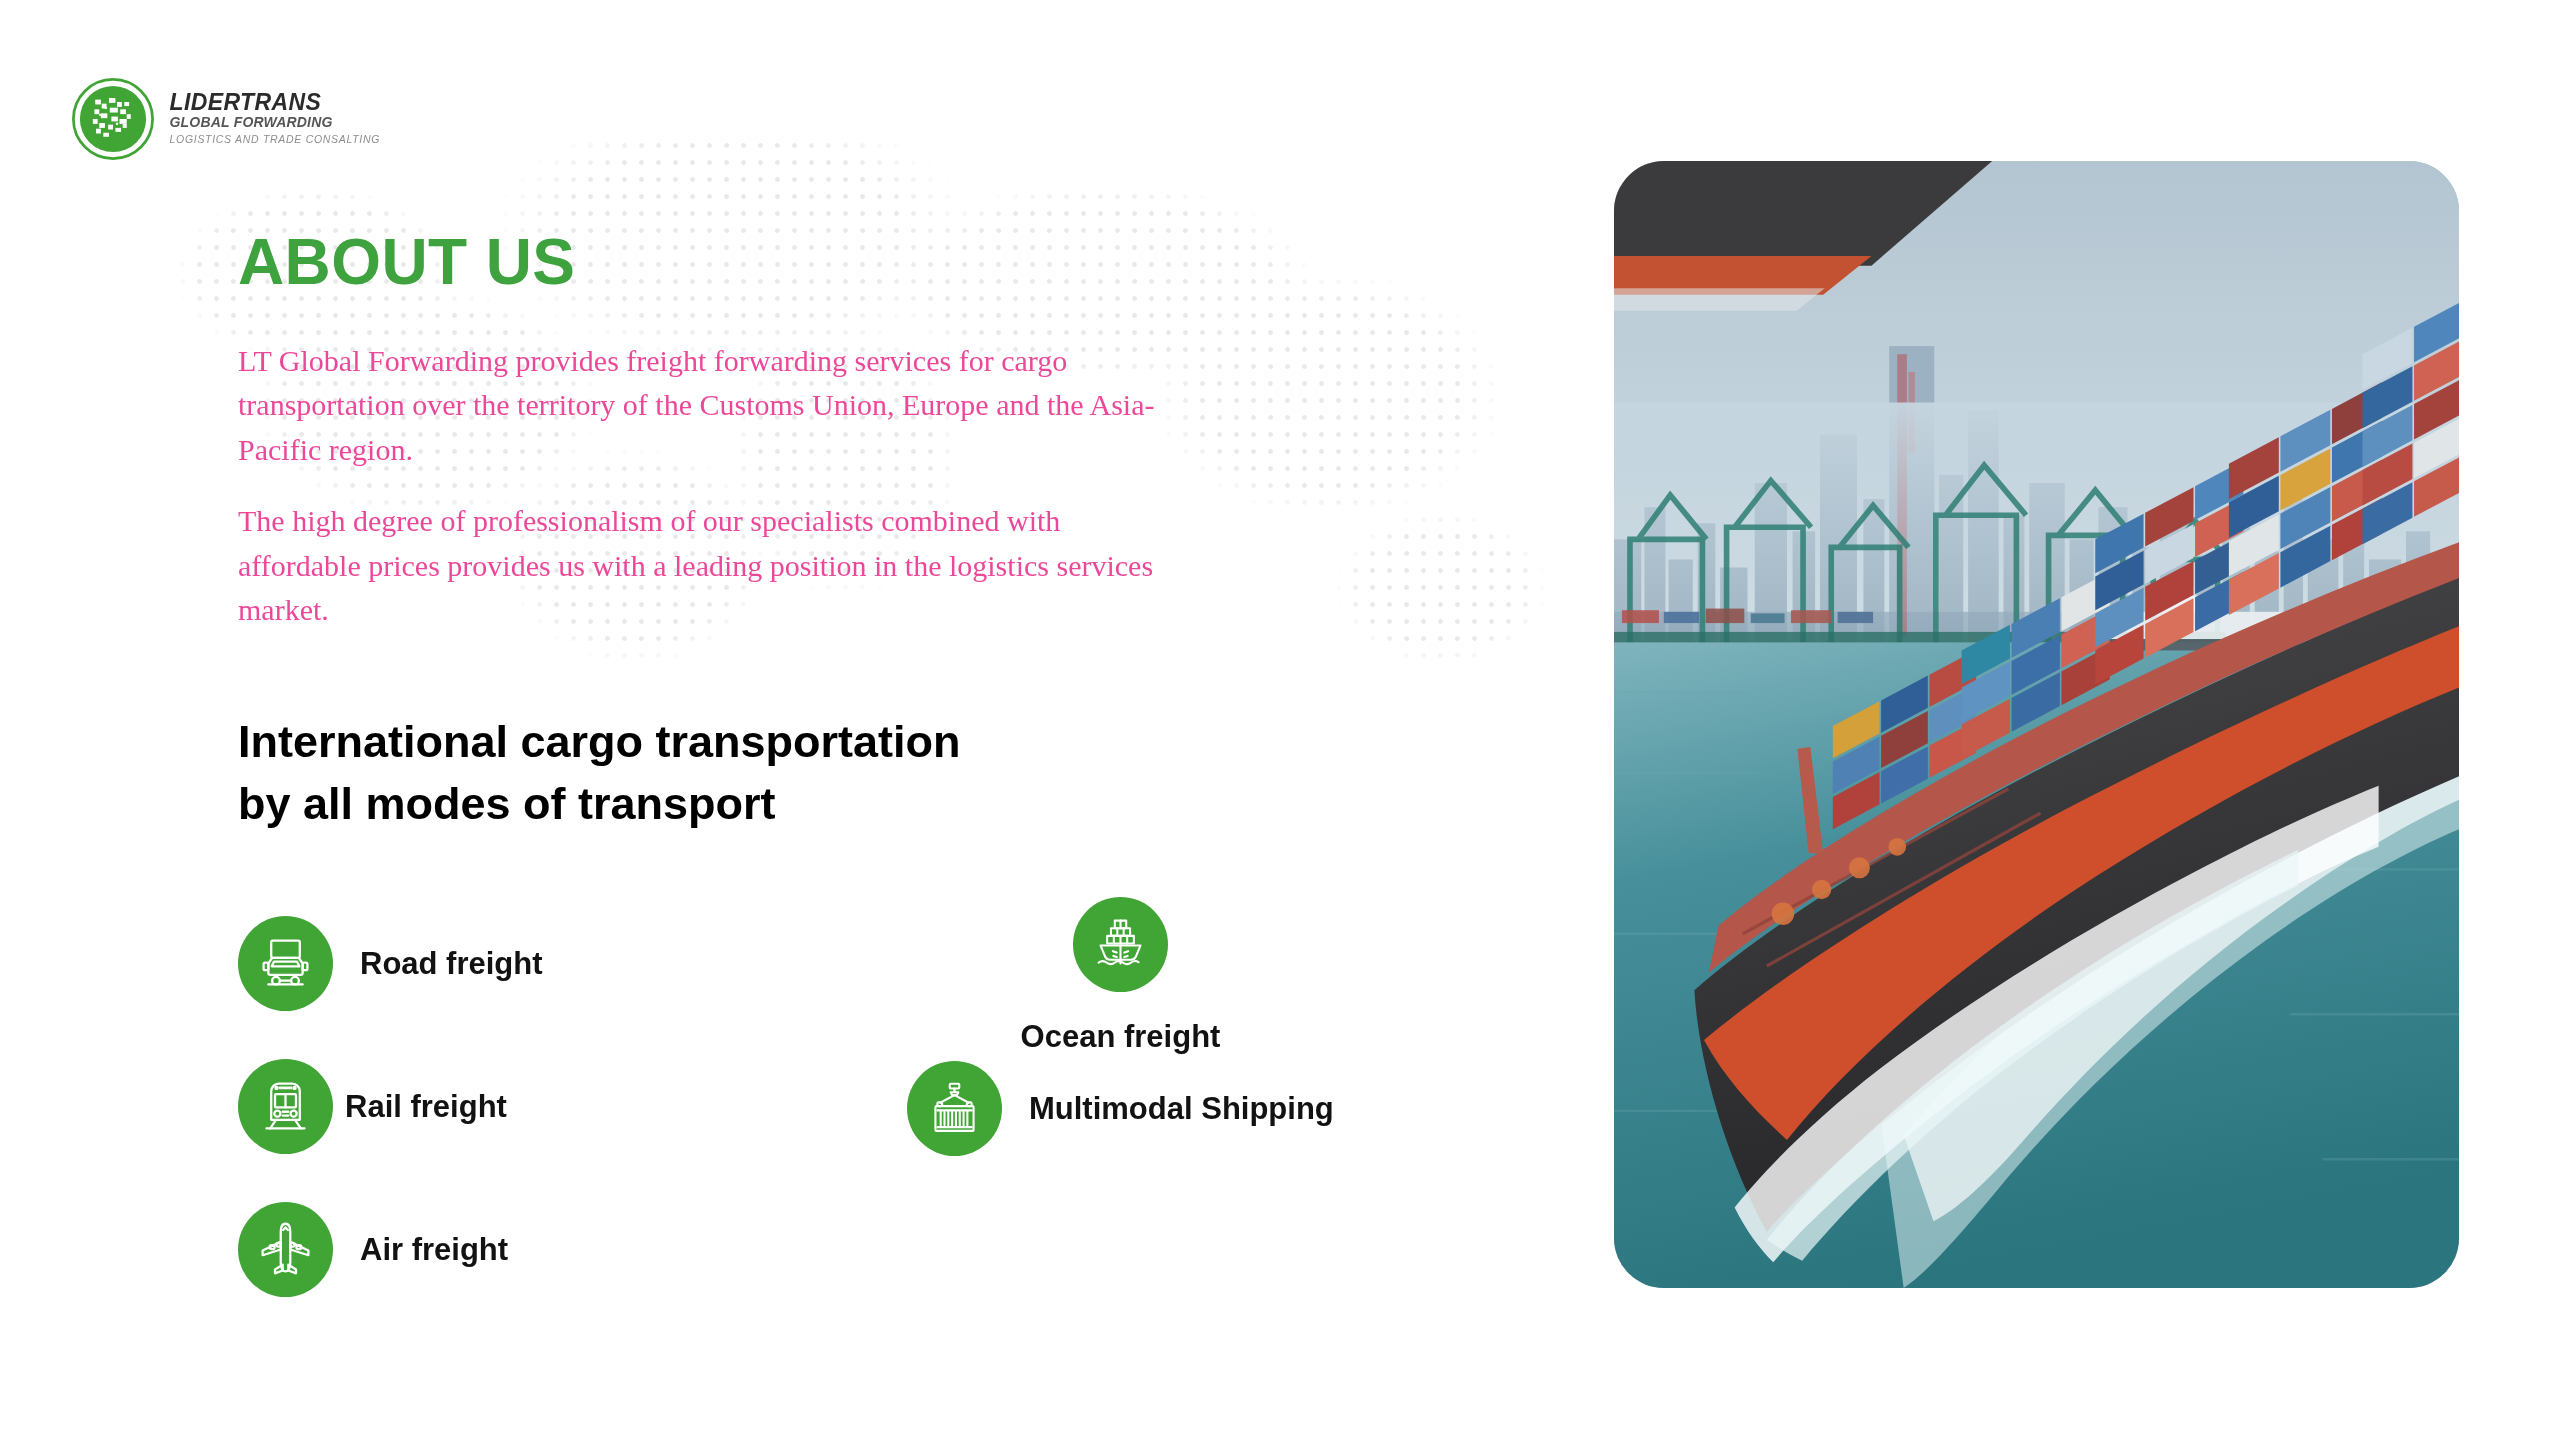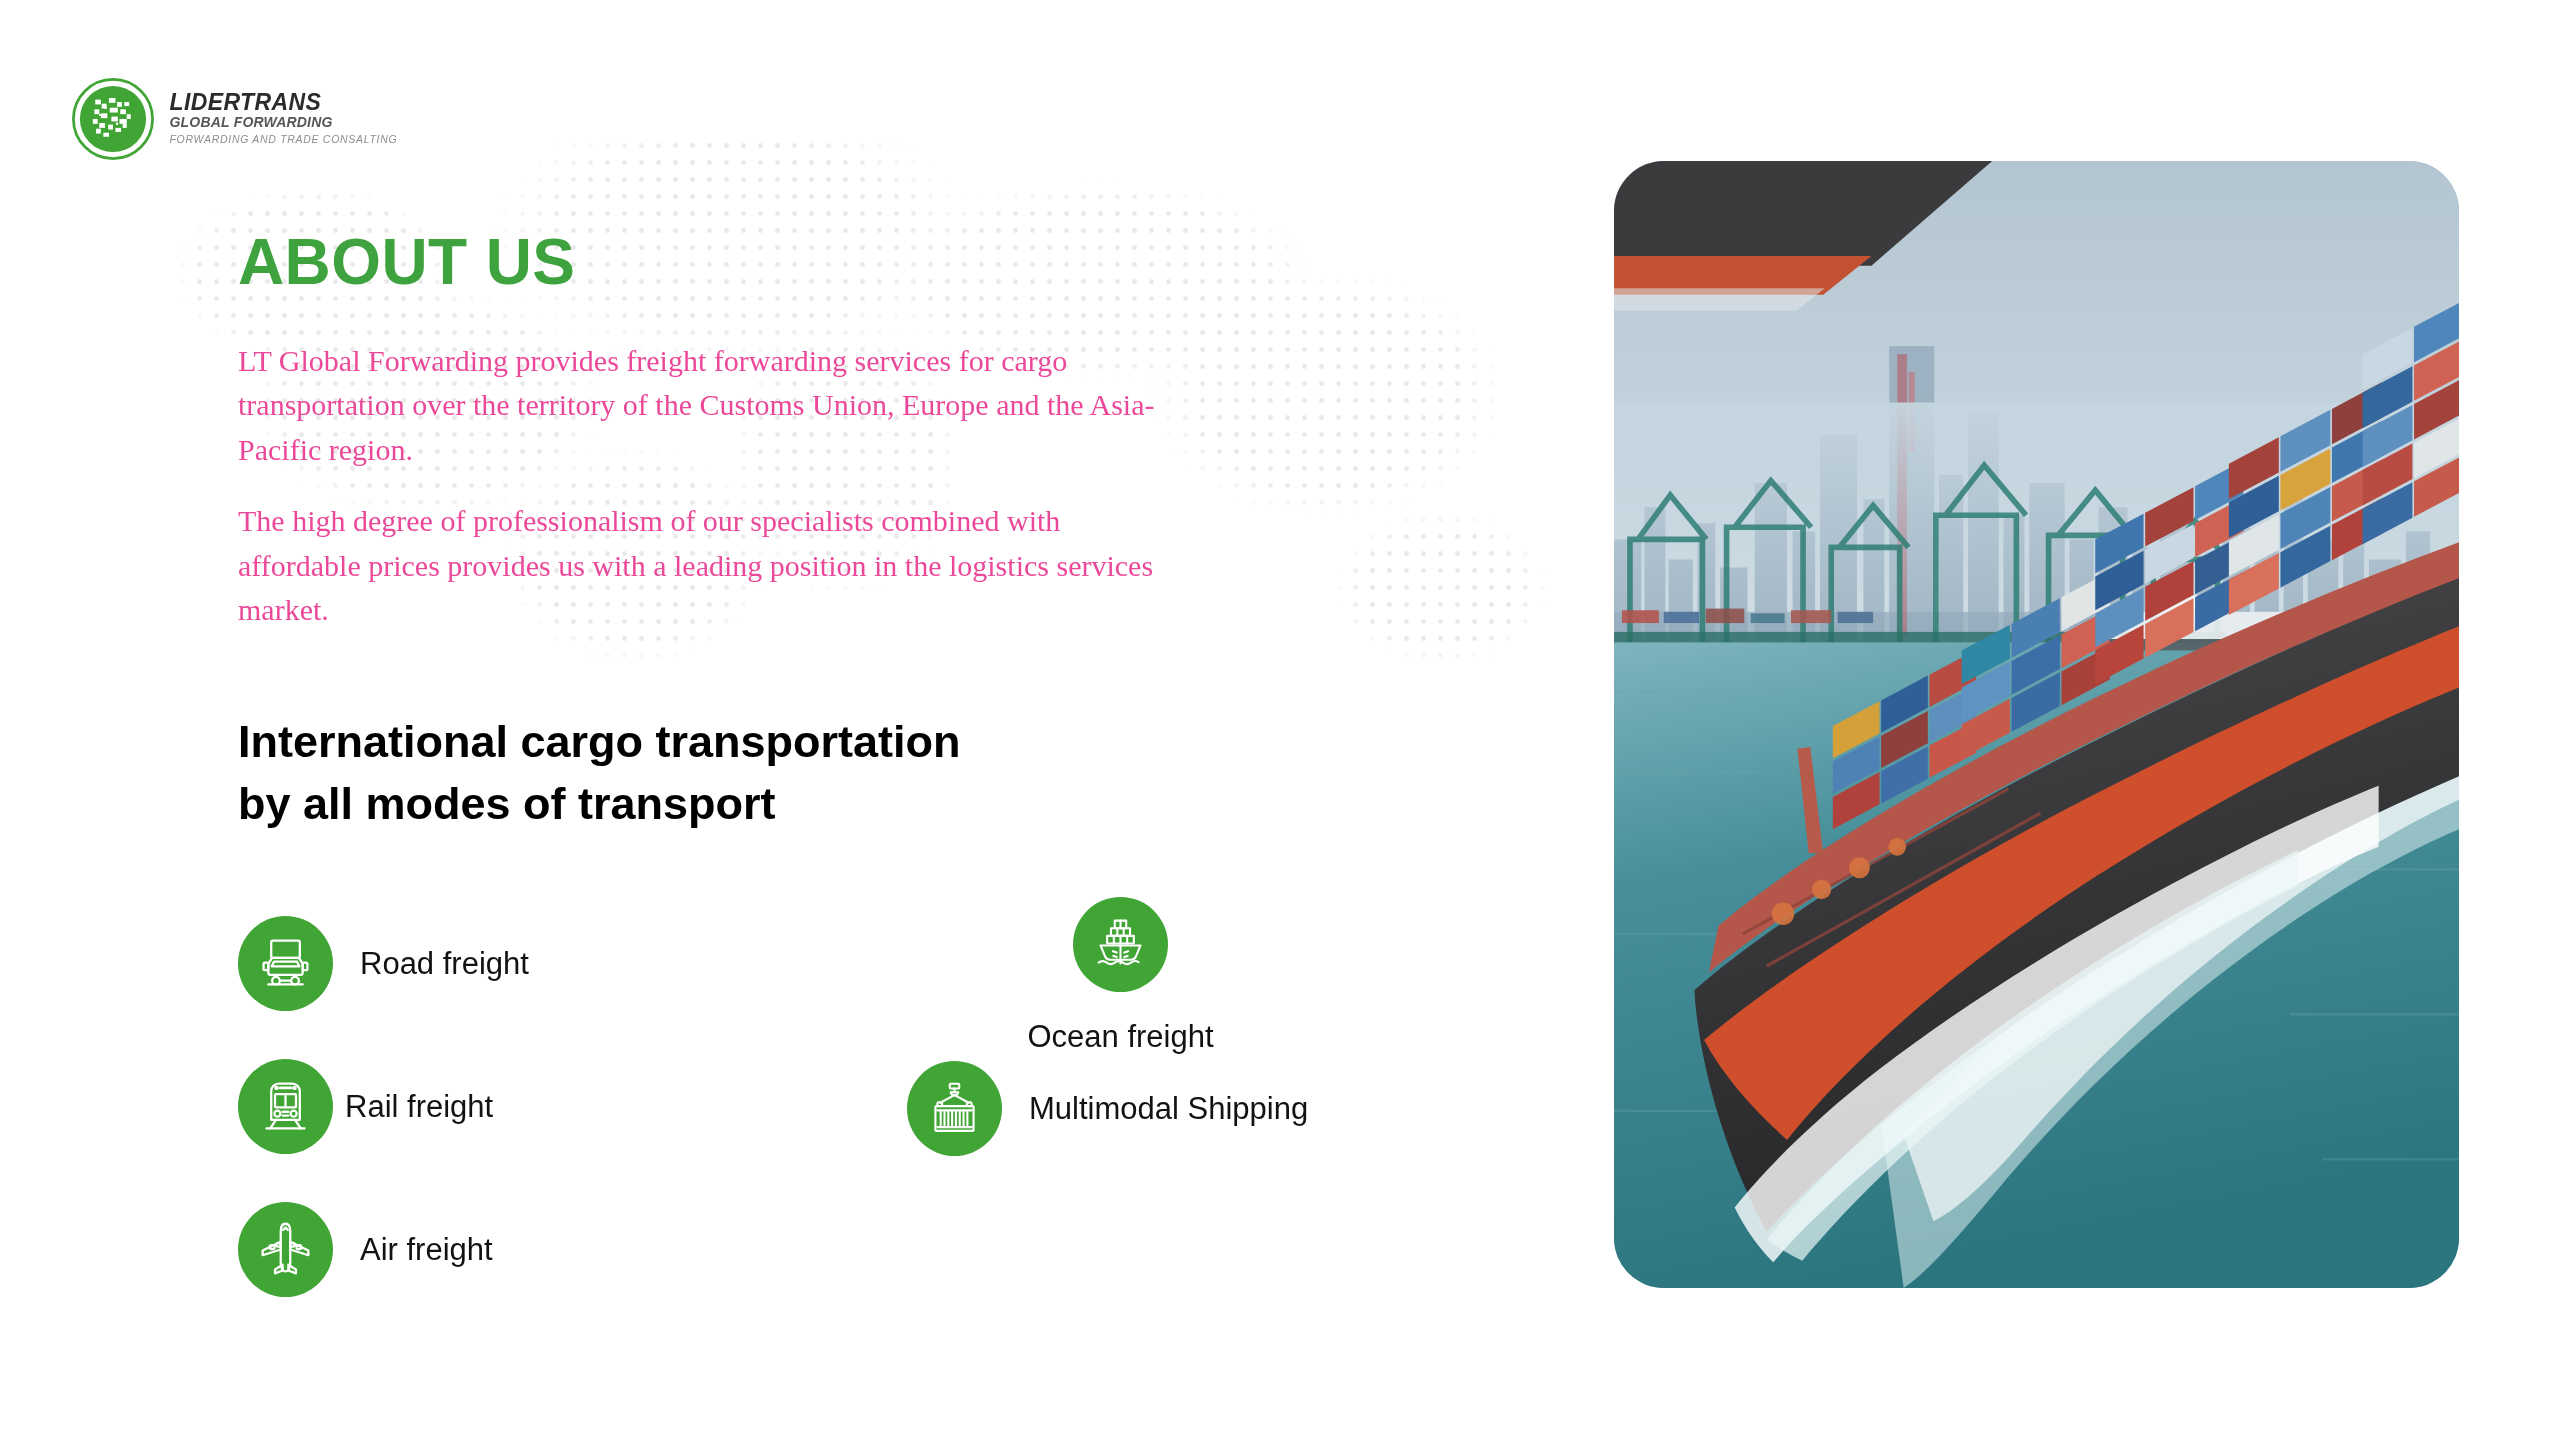--- a/index.html
+++ b/index.html
@@ -126,21 +126,21 @@
   .svc-badge {
     width: 95px; height: 95px; flex: 0 0 auto;
     border-radius: 50%;
     background: #41A535;
     display: flex; align-items: center; justify-content: center;
   }
   .svc-badge svg { width: 61px; height: 61px; display: block; }
   .svc-label {
     font-size: 31px;
     color: #121212;
-    font-weight: 400;
+    font-weight: 700;
     white-space: nowrap;
   }
 
   
   .photo {
     position: absolute;
     left: 1614px;
     top: 161px;
     width: 845px;
     height: 1127px;
@@ -184,21 +184,21 @@
           <rect x="64" y="58" width="5" height="5"></rect>
           <circle cx="43" cy="38" r="1.6"></circle>
             <circle cx="57" cy="58" r="1.6"></circle>
           <circle cx="36" cy="47" r="1.4"></circle>
         </g>
       </svg>
     </span>
     <span class="logo-text">
       <span class="logo-l1">LIDERTRANS</span>
       <span class="logo-l2">GLOBAL FORWARDING</span>
-      <span class="logo-l3">FORWARDING AND TRADE CONSALTING</span>
+      <span class="logo-l3">LOGISTICS AND TRADE CONSALTING</span>
     </span>
   </div>
 
   <div class="left-col">
     <h1 class="page-title">ABOUT US</h1>
     <p class="body-par">LT Global Forwarding provides freight forwarding services for cargo transportation over the territory of the Customs Union, Europe and the Asia-Pacific region.</p>
     <p class="body-par">The high degree of professionalism of our specialists combined with affordable prices provides us with a leading position in the logistics services market.</p>
     <h2 class="sub-head">International cargo transportation
 by all modes of transport</h2>
   </div>

